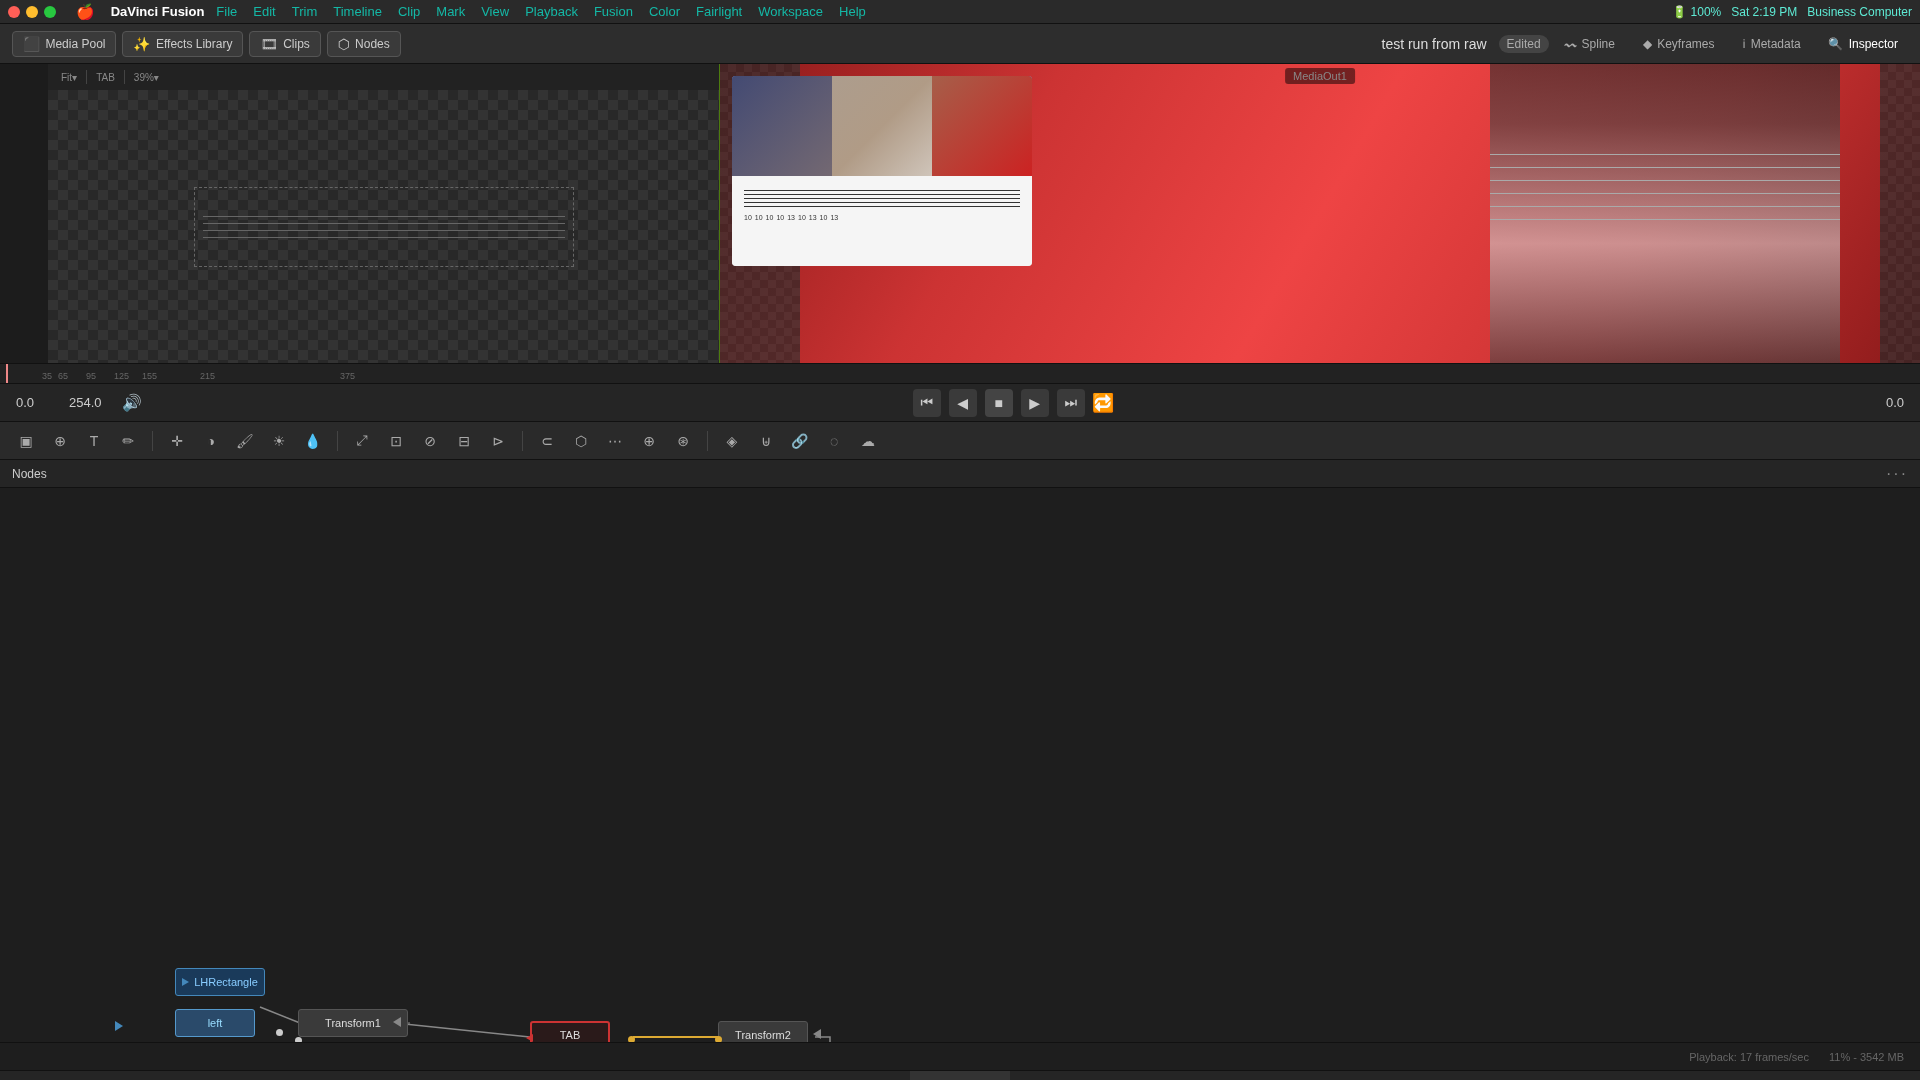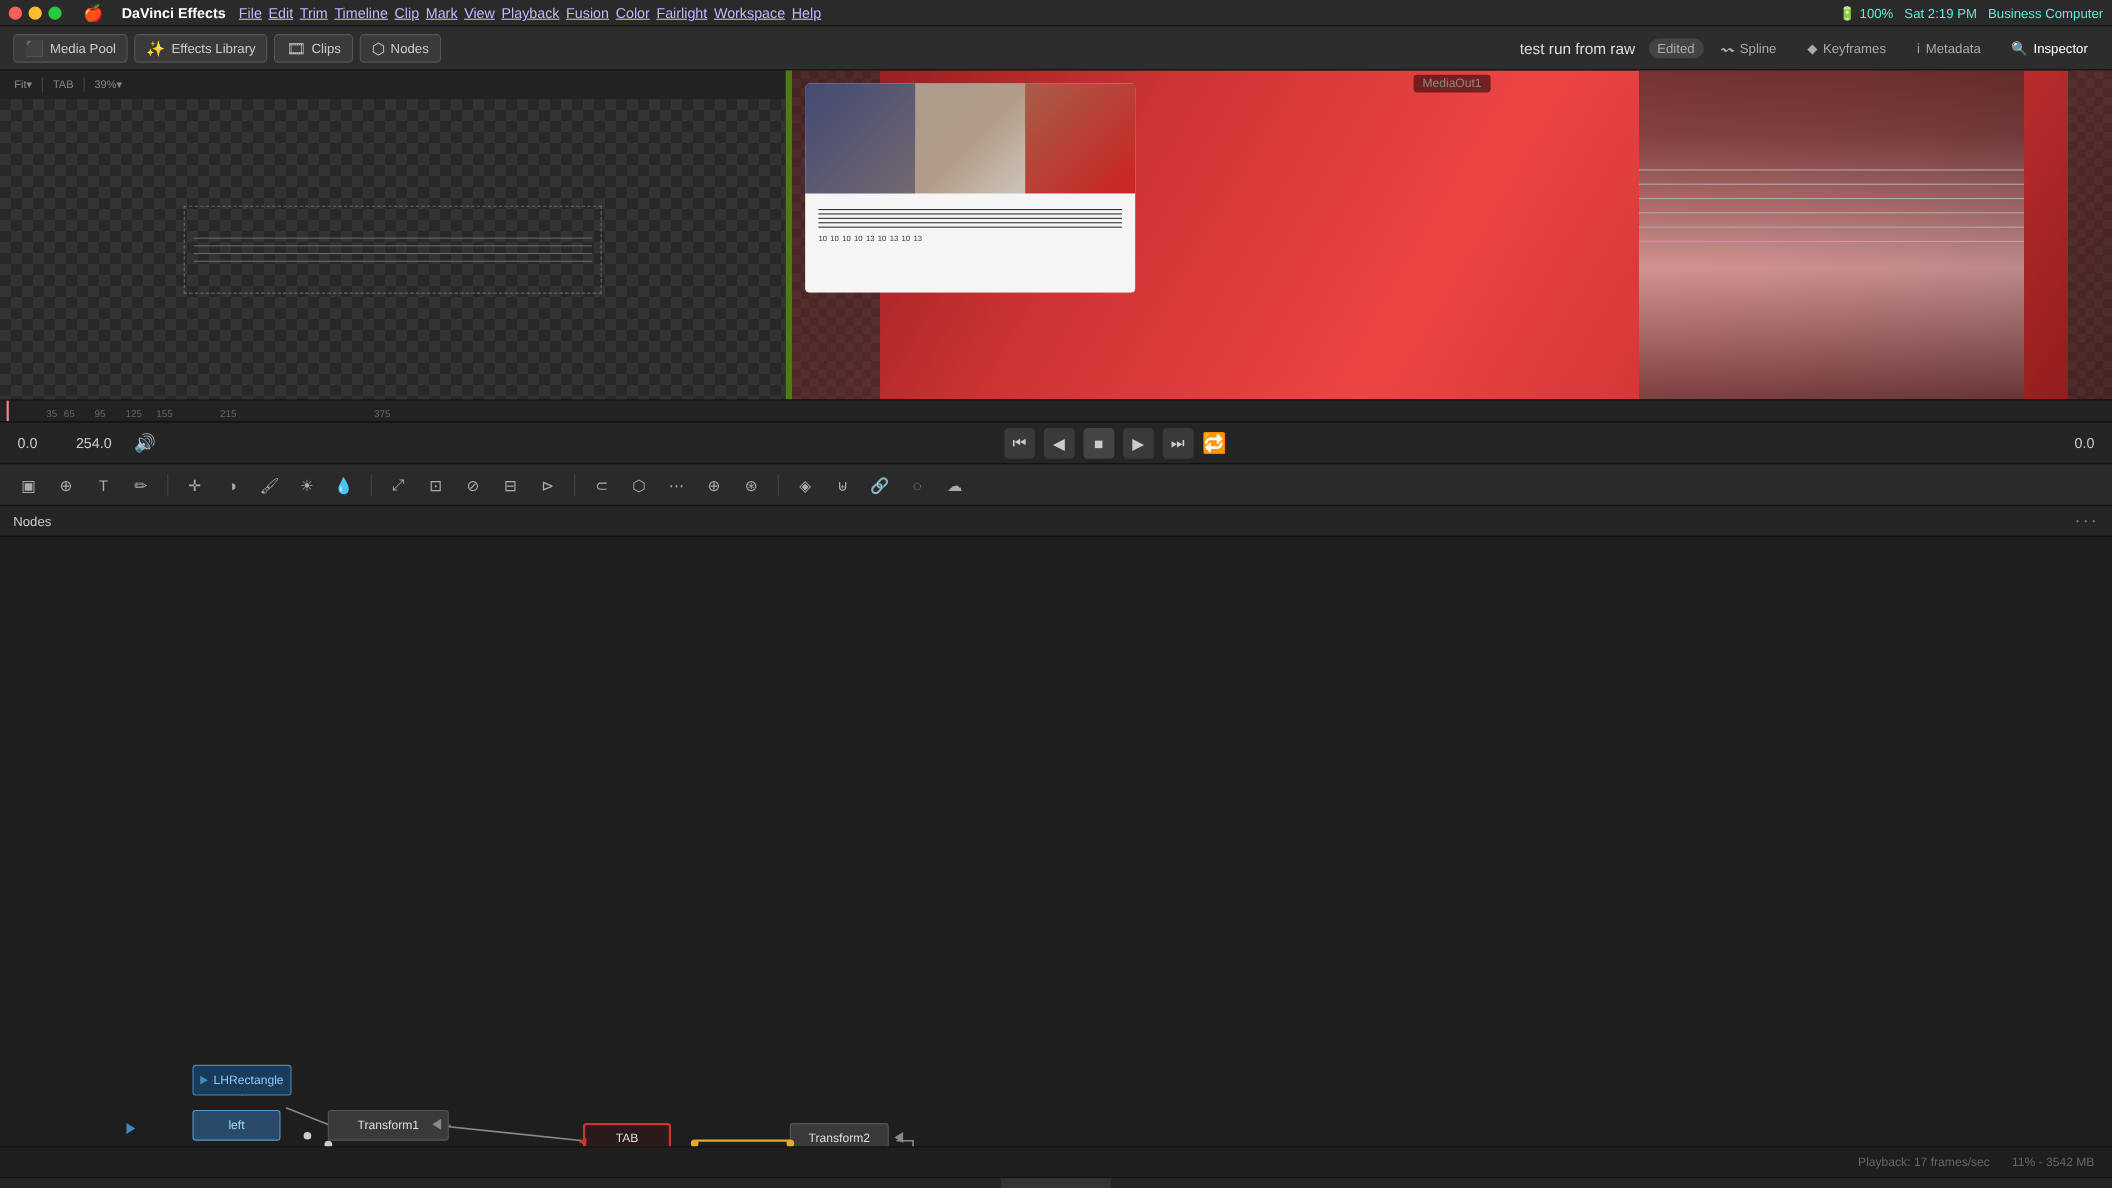--- a/index.html
+++ b/index.html
@@ -19,21 +19,21 @@
       background: #2a2a2a;
       display: flex;
       align-items: center;
       padding: 0 8px;
       gap: 12px;
       font-size: 13px;
       border-bottom: 1px solid #111;
     }
     .menubar-apple { font-size: 15px; margin-right: 4px; }
     .menubar-app { font-weight: 600; color: #fff; }
-    .menubar-items { display: flex; gap: 6px; color: #c4b5fd; text-decoration: underline; }
+    .menubar-items { display: flex; gap: 16px; color: #14b8a6; }
     .menubar-items span { cursor: pointer; }
     .menubar-right { margin-left: auto; display: flex; align-items: center; gap: 10px; font-size: 12px; color: #5eead4; }
 
     
     .traffic-lights { display: flex; gap: 6px; margin-right: 8px; }
     .tl { width: 12px; height: 12px; border-radius: 50%; }
     .tl-red { background: #ff5f57; }
     .tl-yellow { background: #ffbd2e; }
     .tl-green { background: #28c840; }
 
@@ -93,24 +93,25 @@
     .viewers-row {
       display: flex;
       height: 300px;
       border-bottom: 1px solid #111;
     }
 
     
     .viewer-left {
       width: 720px;
       background: #1c1c1c;
-      border-right: 6px solid #4d7c0f;
+      border-right: 1px solid #4d7c0f;
       position: relative;
       display: flex;
       flex-direction: column;
+      padding-left: 48px;
     }
     .checkerboard {
       flex: 1;
       background-image:
         linear-gradient(45deg, #333 25%, transparent 25%),
         linear-gradient(-45deg, #333 25%, transparent 25%),
         linear-gradient(45deg, transparent 75%, #333 75%),
         linear-gradient(-45deg, transparent 75%, #333 75%);
       background-size: 20px 20px;
       background-position: 0 0, 0 10px, 10px -10px, -10px 0px;
@@ -398,21 +399,21 @@
 </head>
 <body>
 
 <div class="menubar">
   <div class="traffic-lights">
     <div class="tl tl-red"></div>
     <div class="tl tl-yellow"></div>
     <div class="tl tl-green"></div>
   </div>
   <span class="menubar-apple">🍎</span>
-  <span class="menubar-app">DaVinci Effects</span>
+  <span class="menubar-app">DaVinci Fusion</span>
   <div class="menubar-items">
     <span>File</span>
     <span>Edit</span>
     <span>Trim</span>
     <span>Timeline</span>
     <span>Clip</span>
     <span>Mark</span>
     <span>View</span>
     <span>Playback</span>
     <span>Fusion</span>

